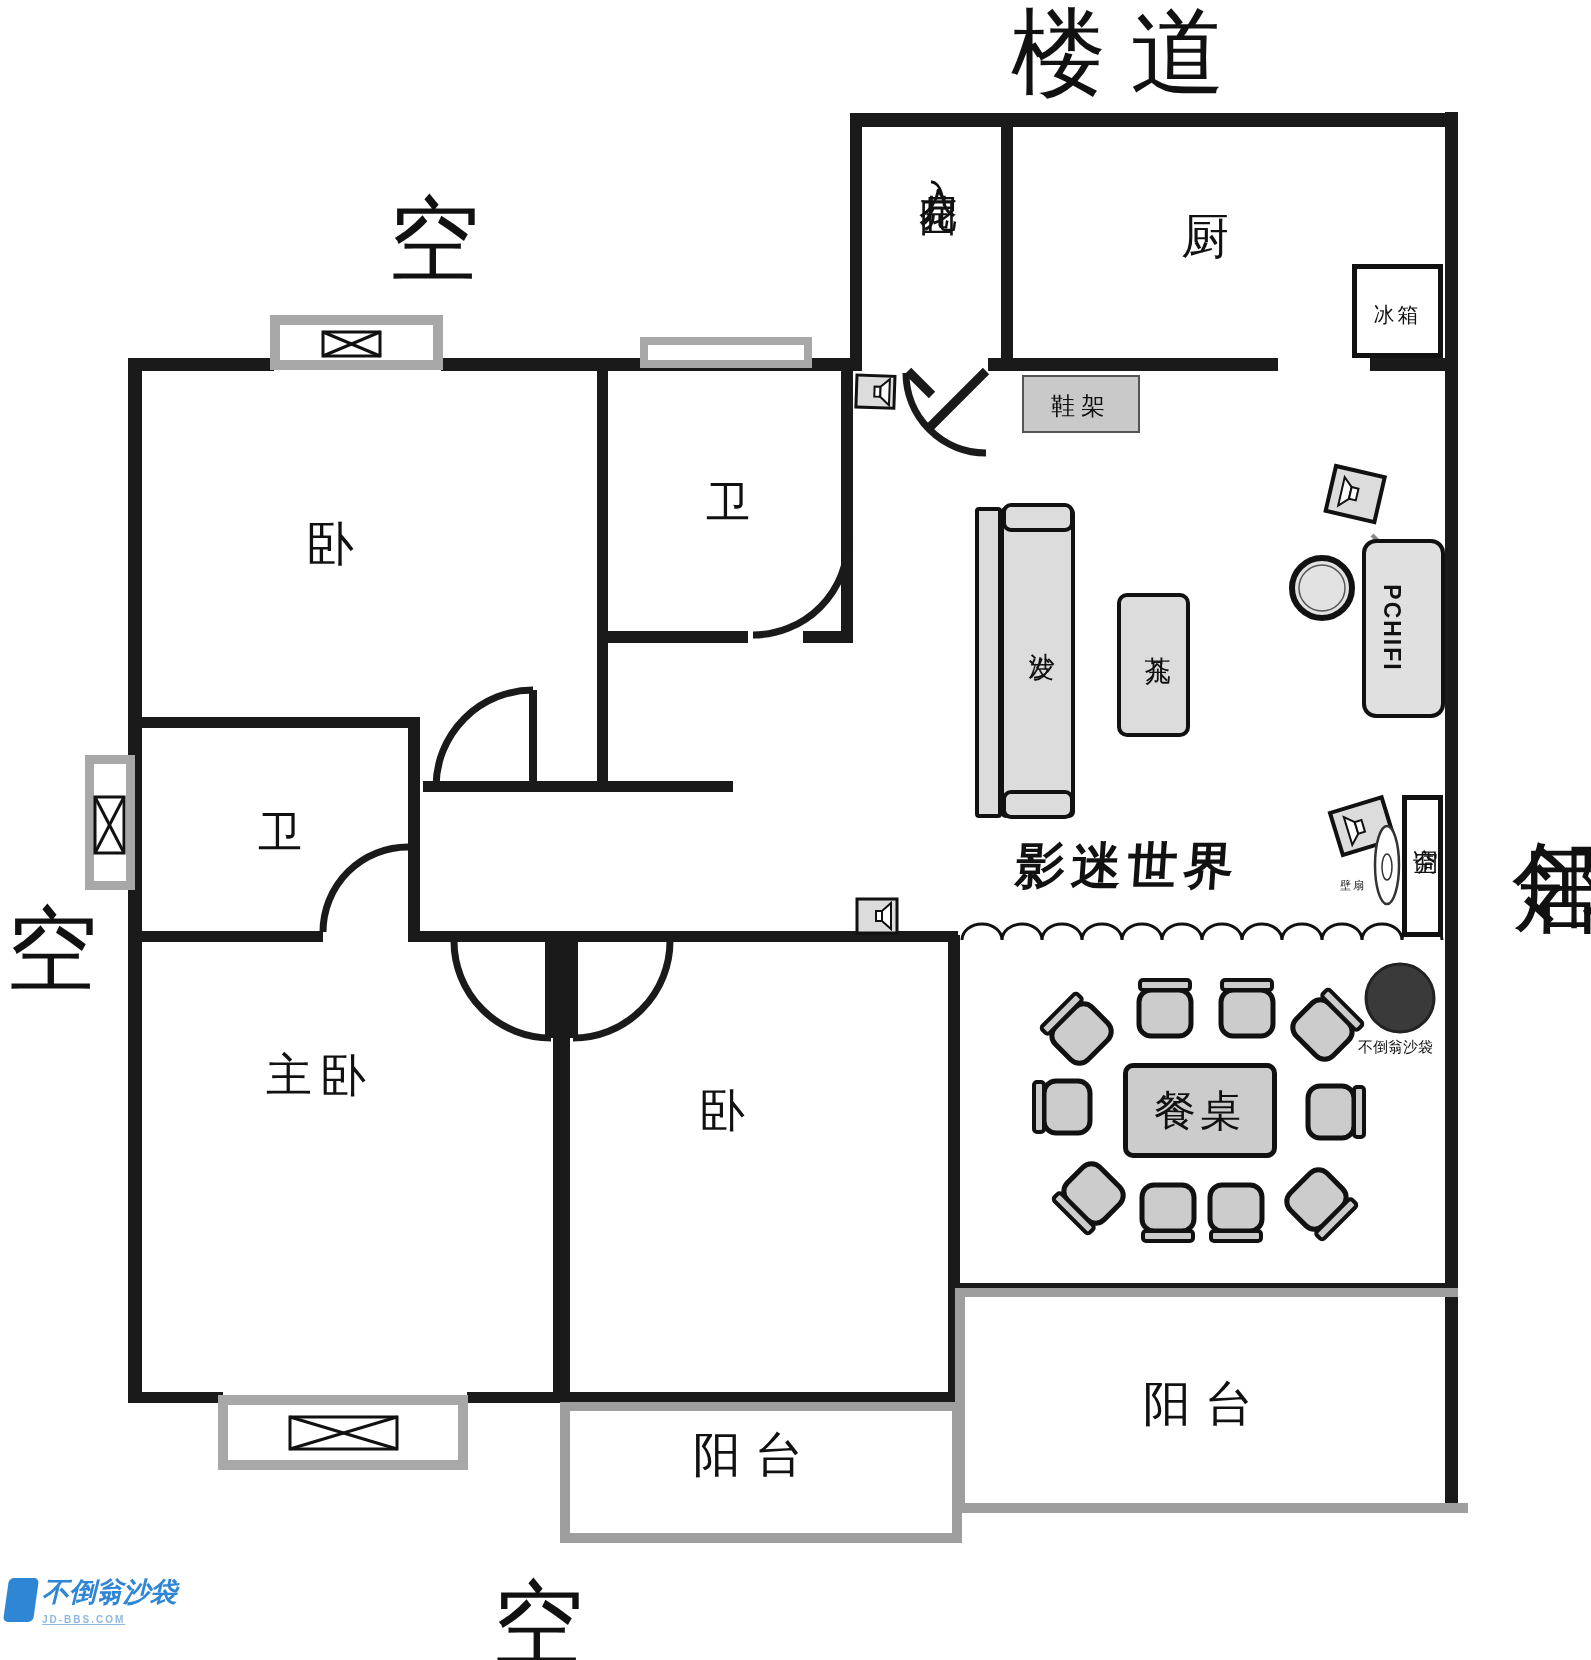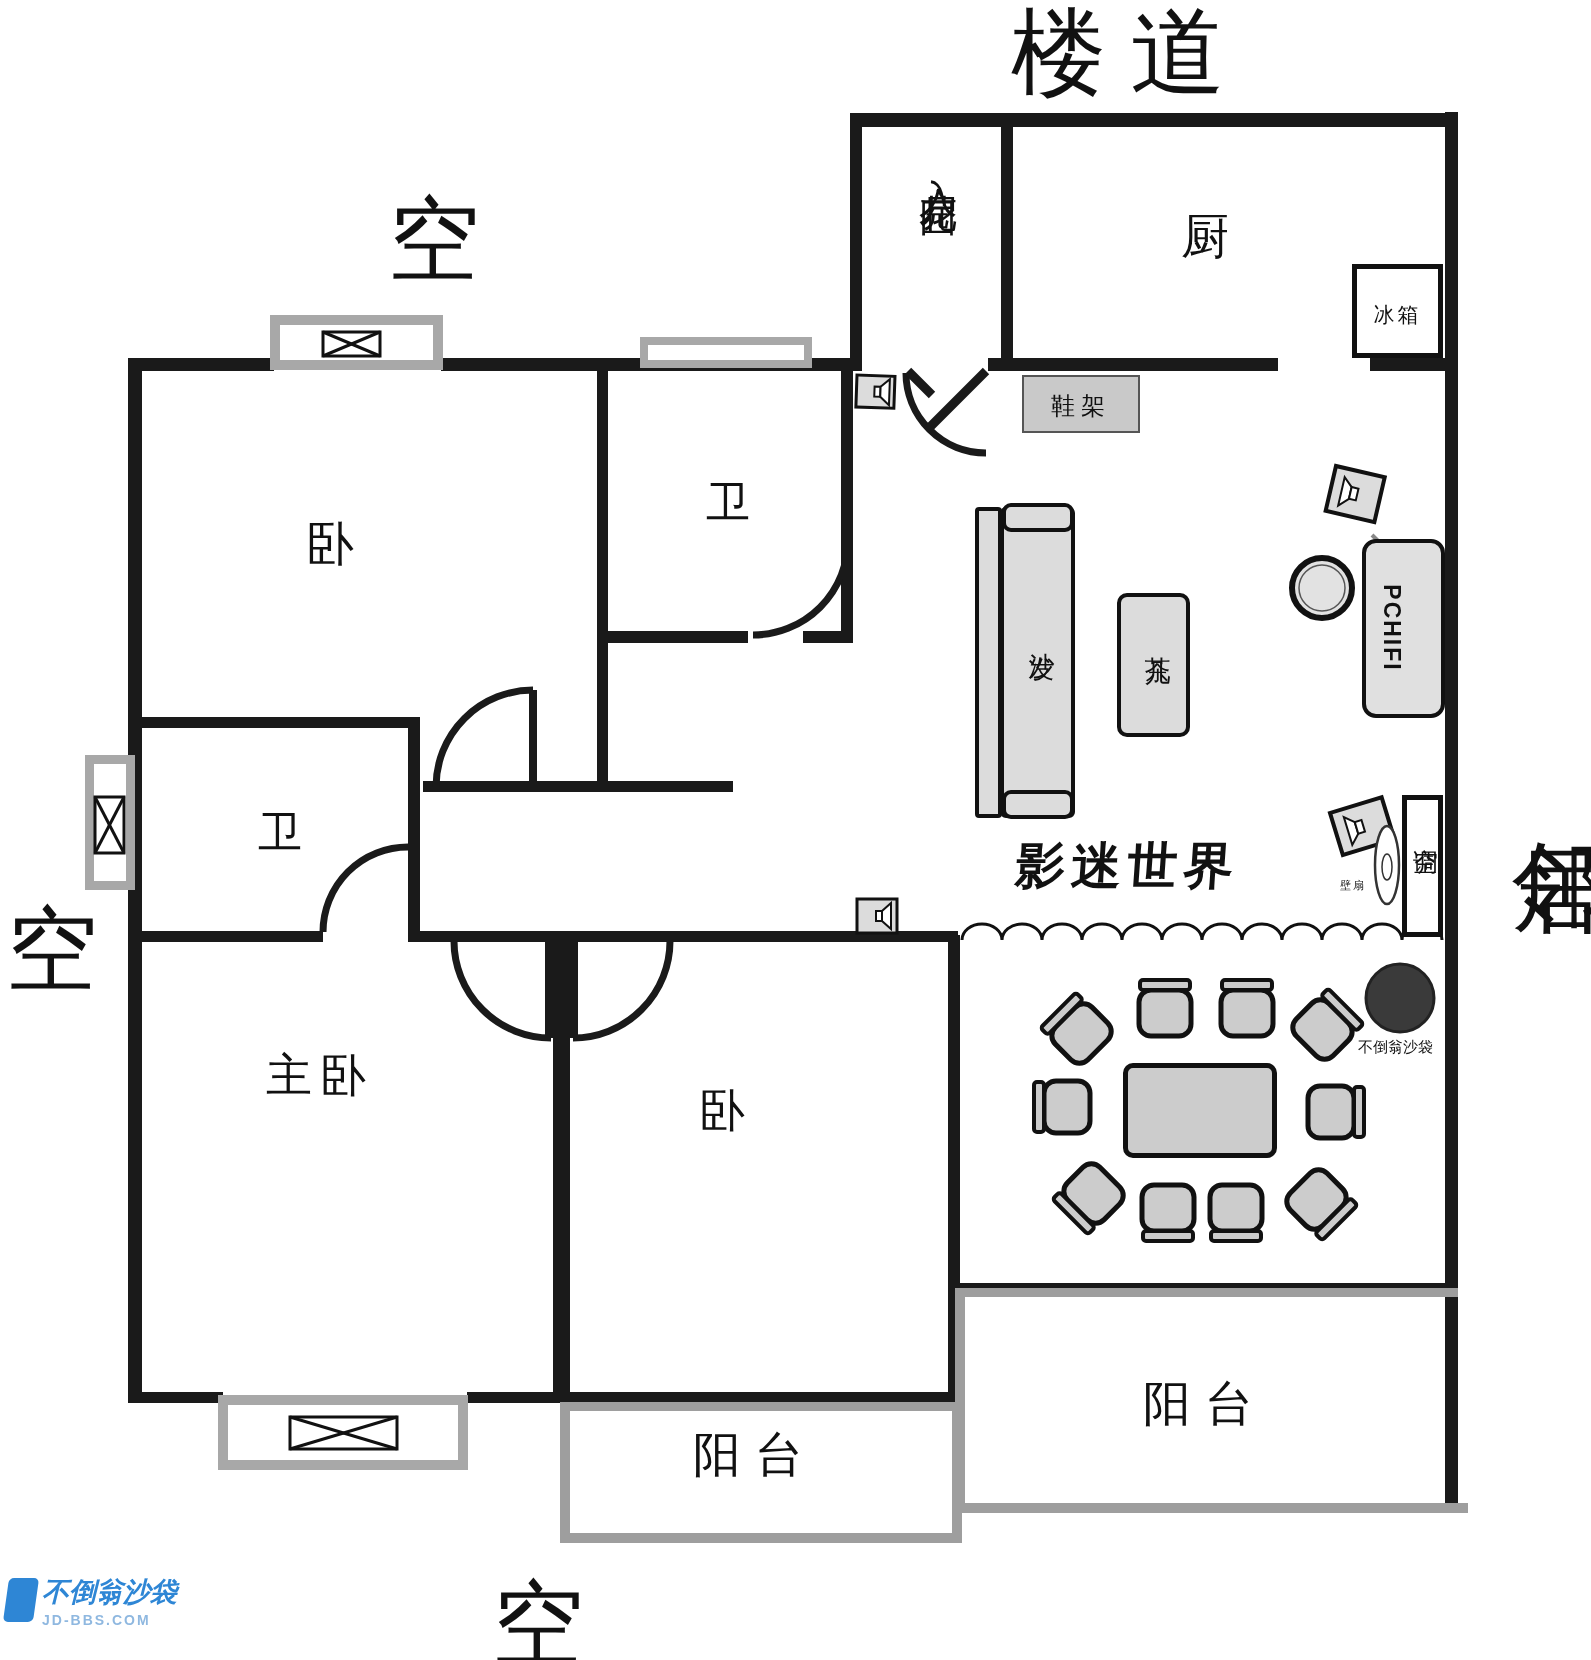--- a/index.html
+++ b/index.html
@@ -12,21 +12,21 @@
   .center{display:flex;align-items:center;justify-content:center;text-align:center;}
   .vert{writing-mode:vertical-rl;text-orientation:upright;letter-spacing:4px;}
   .furn{position:absolute;background:#dcdcdc;border:4px solid #111;box-sizing:border-box;}
   .big{font-size:92px;}
   svg.overlay{position:absolute;left:0;top:0;}
   .cal{font-weight:bold;transform:skewX(-4deg);letter-spacing:6px;}
   .wm{position:absolute;left:6px;top:1578px;display:flex;align-items:flex-start;}
   .wm-icon{width:30px;height:44px;background:#2e86d5;border-radius:5px;transform:skewX(-8deg);margin-right:6px;}
   .wm-txt{font-family:"Liberation Sans","DejaVu Sans",sans-serif;font-style:italic;font-weight:bold;
           color:#2e86d5;font-size:27px;line-height:28px;}
-  .wm-sub{font-size:14px;font-style:normal;font-weight:bold;color:#8fb8e0;letter-spacing:2px;}
+  .wm-sub{font-size:10px;font-style:normal;font-weight:bold;color:#8fb8e0;letter-spacing:2px;text-decoration:underline;}
 </style>
 </head>
 <body>
 
 <div class="plan">
 
   <div class="wb" style="left:850px;top:113px;width:608px;height:14px"></div>
   <div class="wb" style="left:128px;top:358px;width:146px;height:13px"></div>
   <div class="wb" style="left:441px;top:358px;width:421px;height:13px"></div>
   <div class="wb" style="left:988px;top:358px;width:290px;height:13px"></div>
@@ -217,20 +217,21 @@
 
   <div class="furn" style="left:1362px;top:539px;width:83px;height:179px;border-radius:14px;background:#e0e0e0"></div>
   <div class="lbl" style="left:1327px;top:615px;width:130px;height:26px;text-align:center;font-size:23px;font-weight:bold;
               font-family:'Liberation Sans','DejaVu Sans',sans-serif;letter-spacing:2px;transform:rotate(90deg)">PCHIFI</div>
 
   <div class="furn" style="left:1402px;top:795px;width:41px;height:142px;background:#fff;border-width:5px"></div>
   <div class="lbl vert" style="left:1409px;top:828px;font-size:25px;letter-spacing:2px">空调</div>
   <div class="lbl" style="left:1340px;top:878px;font-size:11px;letter-spacing:2px">壁扇</div>
 
   <div class="furn" style="left:1123px;top:1063px;width:154px;height:95px;background:#cccccc;border-width:5px;border-radius:10px"></div>
+  <div class="lbl center" style="left:1123px;top:1063px;width:154px;height:95px;font-size:42px;letter-spacing:4px">餐桌</div>
 
   <div class="lbl" style="left:1358px;top:1038px;font-size:15px">不倒翁沙袋</div>
 
   <div class="lbl vert" style="left:912px;top:148px;font-size:38px;letter-spacing:8px">入户花园</div>
   <div class="lbl" style="left:1155px;top:205px;width:100px;text-align:center;font-size:48px">厨</div>
   <div class="lbl" style="left:688px;top:473px;width:80px;text-align:center;font-size:44px">卫</div>
   <div class="lbl" style="left:285px;top:512px;width:90px;text-align:center;font-size:48px">卧</div>
   <div class="lbl" style="left:240px;top:803px;width:80px;text-align:center;font-size:44px">卫</div>
   <div class="lbl" style="left:250px;top:1045px;width:140px;text-align:center;font-size:46px;letter-spacing:8px">主卧</div>
   <div class="lbl" style="left:677px;top:1080px;width:90px;text-align:center;font-size:46px">卧</div>

